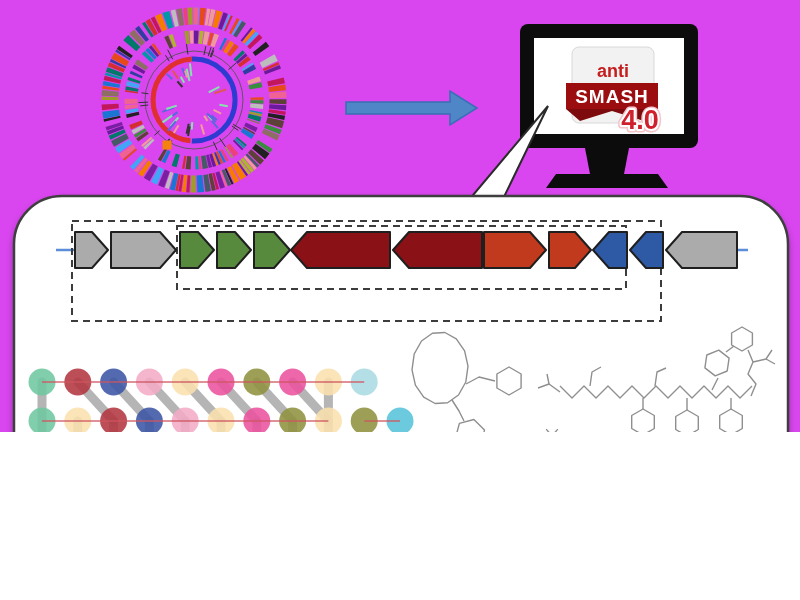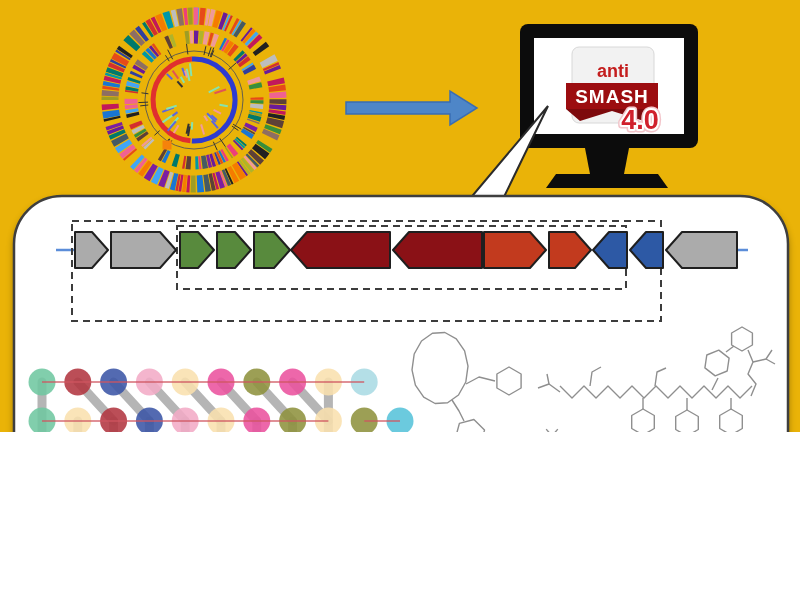--- a/index.html
+++ b/index.html
@@ -1,16 +1,16 @@
 <!DOCTYPE html>
 <html><head>
 <meta charset="utf-8">
 <style>
   html,body{margin:0;padding:0;background:#ffffff;}
-  .stage{position:relative;width:800px;height:432px;background:#eab308;overflow:hidden;
+  .stage{position:relative;width:800px;height:432px;background:#d946ef;overflow:hidden;
          font-family:"Liberation Sans", sans-serif;text-align:center;}
   svg{display:block;}
   .bubble-shadow{filter:drop-shadow(0 4px 3px rgba(0,0,0,0.30));}
   text{font-family:"Liberation Sans", sans-serif;}
 </style>
 </head>
 <body>
 
 <div class="stage">
 <svg width="800" height="600" viewBox="0 0 800 600">

